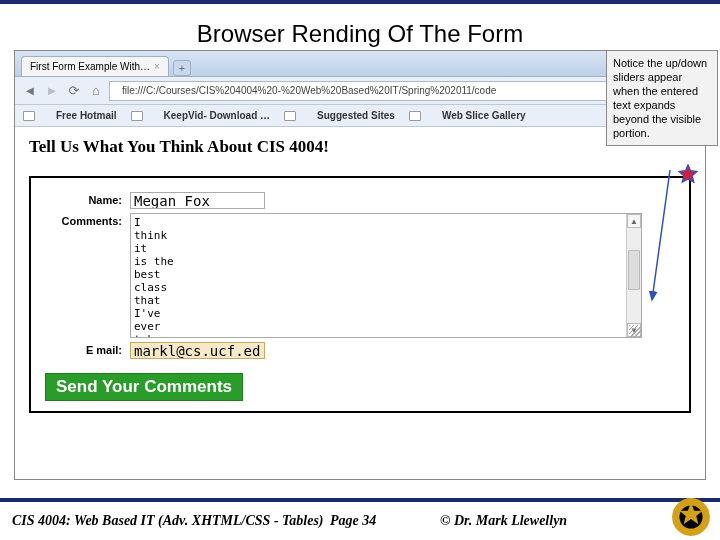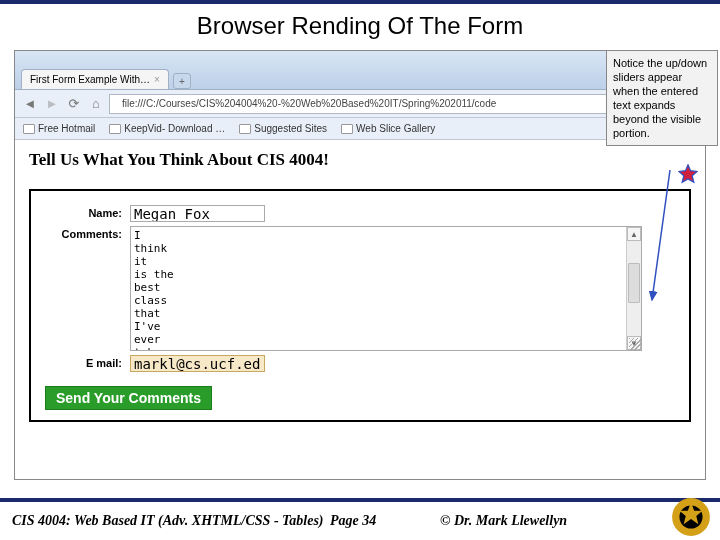--- a/index.html
+++ b/index.html
@@ -1,58 +1,58 @@
 <!DOCTYPE html>
 <html><head>
 <meta charset="utf-8">
 <style>
   * { box-sizing: border-box; margin: 0; padding: 0; }
   body { width: 720px; height: 540px; background: #fff; font-family: Arial, sans-serif; position: relative; overflow: hidden; }
   
   .top-stripe { width: 100%; height: 4px; background: #1a2a6c; }
   
-  .slide-title { font-size: 24px; text-align: center; padding: 8px 0 6px; font-weight: normal; }
+  .slide-title { font-size: 24px; text-align: center; padding: 8px 0 6px; font-weight: normal; margin-top: 8px; }
   
   .browser-shot { position: absolute; left: 14px; top: 50px; width: 692px; height: 430px; border: 1px solid #888; background: #fff; }
   
   
-  .tab-strip { height: 39px; background: linear-gradient(#d8e5f5,#bcd0e8); display: flex; align-items: flex-end; padding-left: 6px; border-bottom: 1px solid #a0b0c5; }
+  .tab-strip { height: 26px; background: linear-gradient(#d8e5f5,#bcd0e8); display: flex; align-items: flex-end; padding-left: 6px; border-bottom: 1px solid #a0b0c5; }
   .tab { background: #f5f5f5; border: 1px solid #a0b0c5; border-bottom: none; border-radius: 4px 4px 0 0; height: 20px; padding: 2px 8px; font-size: 10px; display: flex; align-items: center; gap: 4px; }
   .tab-close { color: #999; font-size: 10px; }
   .tab-new { margin-left: 4px; width: 18px; height: 16px; background: #c8d8ec; border: 1px solid #a0b0c5; border-radius: 3px; font-size: 10px; display:flex; align-items:center; justify-content:center; color:#666; }
   
   
   .addr-bar { height: 28px; background: #e8eff8; display: flex; align-items: center; padding: 0 6px; gap: 4px; border-bottom: 1px solid #c0c8d5; }
   .nav-btn { width: 18px; height: 18px; display:flex; align-items:center; justify-content:center; color:#777; font-size: 13px; }
   .urlbox { flex: 1; height: 20px; background: #fff; border: 1px solid #b0b8c5; font-size: 10px; padding: 0 12px; display:flex; align-items:center; color:#444; overflow:hidden; white-space:nowrap; }
   .star { color:#bbb; font-size:12px; }
   .wrench { font-size: 14px; color:#666; }
   
   
   .bm-bar { height: 22px; background: #e8eff8; display:flex; align-items:center; gap: 14px; padding: 0 8px; font-size: 10px; color:#333; border-bottom:1px solid #c0c8d5; }
-  .bm { display:flex; align-items:center; gap:3px; }
+  .bm { display:flex; align-items:center; gap:21px;font-weight:bold; }
   .bm-ico { width:12px; height:10px; border:1px solid #999; border-radius:1px; background:#fff; }
   
   
   .page { padding: 10px 14px; }
   .page-heading { font-family: Georgia, serif; font-weight: bold; font-size: 17px; margin-bottom: 19px; }
   
   .form-frame { border: 2px solid #000; padding: 14px 14px 10px; }
   .form-row { display:flex; margin-bottom: 4px; align-items:flex-start; }
   .form-label { width: 85px; text-align:right; font-size: 11px; font-weight:bold; padding-right: 8px; padding-top:2px; }
   .txtinput { border:1px solid #aaa; font-family: monospace; font-size: 14px; padding: 1px 3px; width: 135px; height: 17px; }
   .txtinput.sel { background: #f7e8c8; border-color: #c8a860; }
   .txtarea-wrap { position:relative; width: 512px; }
   .txtarea { border:1px solid #aaa; font-family: monospace; font-size: 11px; padding: 2px 3px; width: 100%; height: 125px; line-height: 13px; white-space: pre; overflow: hidden; }
   .scroll-track { position:absolute; right:1px; top:1px; bottom:1px; width:15px; background:#eee; border-left:1px solid #ccc; }
   .scroll-btn { height:14px; background:#f5f5f5; border:1px solid #bbb; font-size:8px; display:flex; align-items:center; justify-content:center; color:#666; }
   .scroll-thumb { position:absolute; left:1px; right:1px; top:36px; height:40px; background:#ddd; border:1px solid #bbb; border-radius:1px; }
   .resize-grip { position:absolute; right:1px; bottom:1px; width:12px; height:12px; background: repeating-linear-gradient(135deg,#aaa 0 1px, transparent 1px 3px); }
   
-  .submit-btn { margin-top: 10px; background: #2a9c2a; color:#fff; font-size:14px; font-weight:bold; padding: 3px 10px; border:1px solid #1a7c1a; display:inline-block; }
+  .submit-btn { margin-top: 10px; background: #2a9c2a; color:#fff; font-size:17px; font-weight:bold; padding: 3px 10px; border:1px solid #1a7c1a; display:inline-block; }
   
   
   .callout { position:absolute; right: 2px; top: 50px; width: 112px; background:#f2f2f2; border:1px solid #888; padding: 5px 6px; font-size: 11px; line-height: 14px; z-index: 20; }
   
   
   .star-mark { position:absolute; right: 22px; top: 164px; z-index: 25; }
   .star-mark svg { display:block; }
   
   
   .arrow-svg { position:absolute; left:0; top:0; width:720px; height:540px; pointer-events:none; z-index: 18; }

